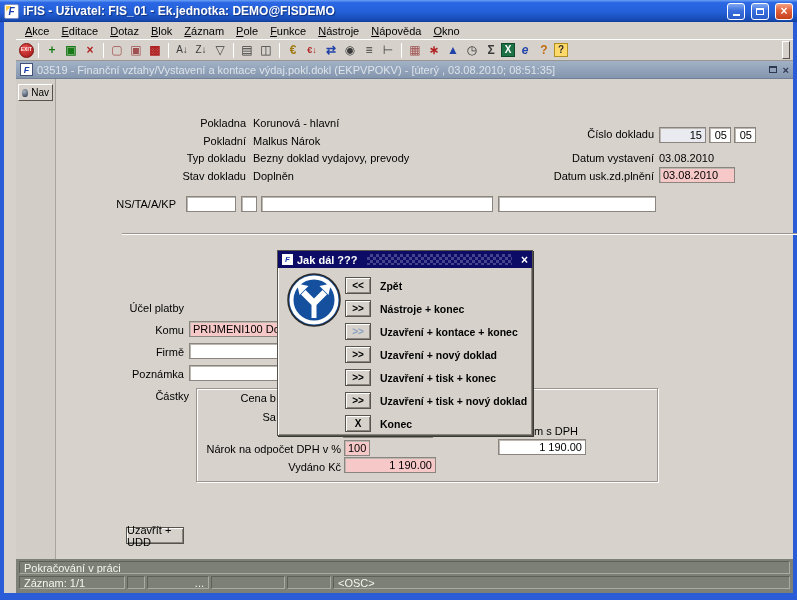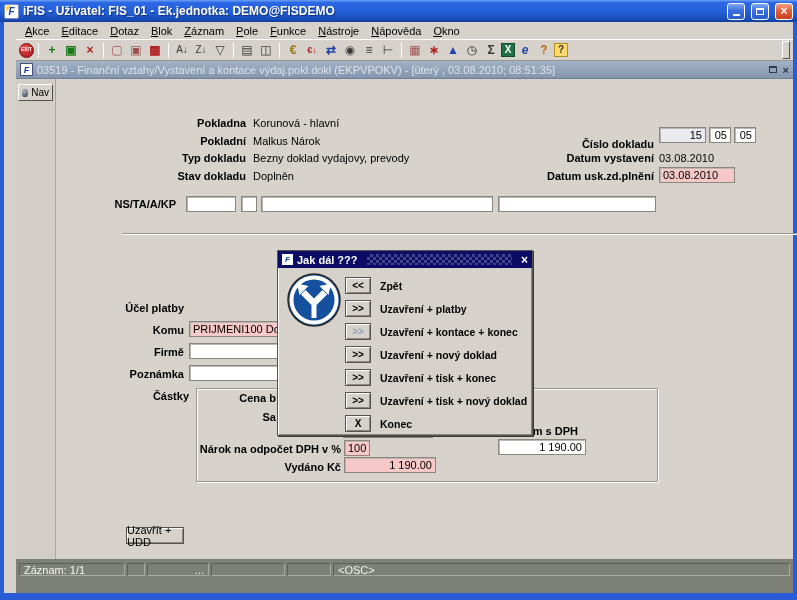--- a/index.html
+++ b/index.html
@@ -62,21 +62,21 @@
   .mdi-restore { display:inline-block; width:8px; height:7px; border:1px solid #2e3850; border-top-width:2px; }
 
   
   .main { flex:1; display:flex; min-height:0; }
   .sidebar { width:40px; background:#d2cec7; border-right:1px solid #a8a49e; }
   .nav-tab { margin:5px 2px 0 2px; height:17px; display:flex; align-items:center; gap:3px; padding:0 3px;
     background:#d6d2cb; border:1px solid; border-color:#fff #57544e #57544e #fff; font-size:10px; }
   .nav-globe { width:8px; height:8px; border-radius:50%; background:radial-gradient(circle at 35% 30%,#aab4c0,#2e3850); }
   .canvas { flex:1; position:relative; background:#d7d3cc; }
 
-  .lbl { position:absolute; font-weight:bold; text-align:right; white-space:nowrap; }
+  .lbl { position:absolute; font-weight:normal; text-align:right; white-space:nowrap; }
   .val { position:absolute; white-space:nowrap; }
   .field { position:absolute; height:16px; background:#fff; border:1px solid #8a867f;
     box-shadow:inset 1px 1px 0 #bcb8b1; display:flex; align-items:center; padding:0 3px;
     font-size:11px; white-space:nowrap; overflow:hidden; }
   .pink { background:#f7c8c8; }
   .num { justify-content:flex-end; }
   .gray-num { background:#e9ebf0; }
   .sepline { position:absolute; height:0; border-top:1px solid #9a968f; border-bottom:1px solid #fff; }
   .groupbox { position:absolute; border:1px solid #9a968f; box-shadow:1px 1px 0 #ffffff, inset 1px 1px 0 #ffffff; }
   .pushbtn { position:absolute; background:#d6d2cb; border:1px solid #57544e;
@@ -201,21 +201,21 @@
 
         <span class="lbl" style="left:40px;top:38px;width:150px">Pokladna</span>
         <span class="val" style="left:197px;top:38px">Korunová - hlavní</span>
         <span class="lbl" style="left:40px;top:56px;width:150px">Pokladní</span>
         <span class="val" style="left:197px;top:56px">Malkus Nárok</span>
         <span class="lbl" style="left:40px;top:73px;width:150px">Typ dokladu</span>
         <span class="val" style="left:197px;top:73px">Bezny doklad vydajovy, prevody</span>
         <span class="lbl" style="left:40px;top:91px;width:150px">Stav dokladu</span>
         <span class="val" style="left:197px;top:91px">Doplněn</span>
 
-        <span class="lbl" style="left:460px;top:59px;width:138px">Číslo dokladu</span>
+        <span class="lbl" style="left:460px;top:49px;width:138px">Číslo dokladu</span>
         <span class="field num gray-num" style="left:603px;top:48px;width:47px">15</span>
         <span class="field num" style="left:653px;top:48px;width:22px">05</span>
         <span class="field num" style="left:678px;top:48px;width:22px">05</span>
         <span class="lbl" style="left:460px;top:73px;width:138px">Datum vystavení</span>
         <span class="val" style="left:603px;top:73px">03.08.2010</span>
         <span class="lbl" style="left:460px;top:91px;width:138px">Datum usk.zd.plnění</span>
         <span class="field pink" style="left:603px;top:88px;width:76px">03.08.2010</span>
 
         <span class="lbl" style="left:20px;top:119px;width:100px">NS/TA/A/KP</span>
         <span class="field" style="left:130px;top:117px;width:50px"></span>
@@ -243,20 +243,21 @@
         <span class="field pink" style="left:288px;top:361px;width:26px">100</span>
         <span class="field num" style="left:442px;top:360px;width:88px">1 190.00</span>
         <span class="lbl" style="left:115px;top:382px;width:170px">Vydáno Kč</span>
         <span class="field pink num" style="left:288px;top:378px;width:92px">1 190.00</span>
 
         <div class="pushbtn" style="left:70px;top:448px;width:58px;height:17px">Uzavřít + UDD</div>
       </div>
     </div>
 
     <div class="statusbar">
+      <div class="sb-cell">Pokračování v práci</div>
       <div class="sb-row2">
         <div class="sb-cell" style="width:106px">Záznam: 1/1</div>
         <div class="sb-cell" style="width:18px"></div>
         <div class="sb-cell" style="width:62px;justify-content:flex-end">...</div>
         <div class="sb-cell" style="width:74px"></div>
         <div class="sb-cell" style="width:44px"></div>
         <div class="sb-cell" style="flex:1">&lt;OSC&gt;</div>
       </div>
     </div>
   </div>
@@ -275,21 +276,21 @@
         <path fill="#fff" d="M24.5,45 L24.5,32 L14,21.5 L18.5,17 L27,25.5 L35.5,17 L40,21.5 L29.5,32 L29.5,45 Z"></path>
         <polygon fill="#fff" points="10,10.5 21.5,13 12.5,22"></polygon>
         <polygon fill="#fff" points="44,10.5 32.5,13 41.5,22"></polygon>
       </svg>
       <div class="dlg-row" style="top:9px">
         <span class="dlg-btn">&lt;&lt;</span>
         <span class="dlg-lbl">Zpět</span>
       </div>
       <div class="dlg-row" style="top:32px">
         <span class="dlg-btn">&gt;&gt;</span>
-        <span class="dlg-lbl">Uzavření + platby</span>
+        <span class="dlg-lbl">Nástroje + konec</span>
       </div>
       <div class="dlg-row" style="top:55px">
         <span class="dlg-btn dim">&gt;&gt;</span>
         <span class="dlg-lbl">Uzavření + kontace + konec</span>
       </div>
       <div class="dlg-row" style="top:78px">
         <span class="dlg-btn">&gt;&gt;</span>
         <span class="dlg-lbl">Uzavření + nový doklad</span>
       </div>
       <div class="dlg-row" style="top:101px">

